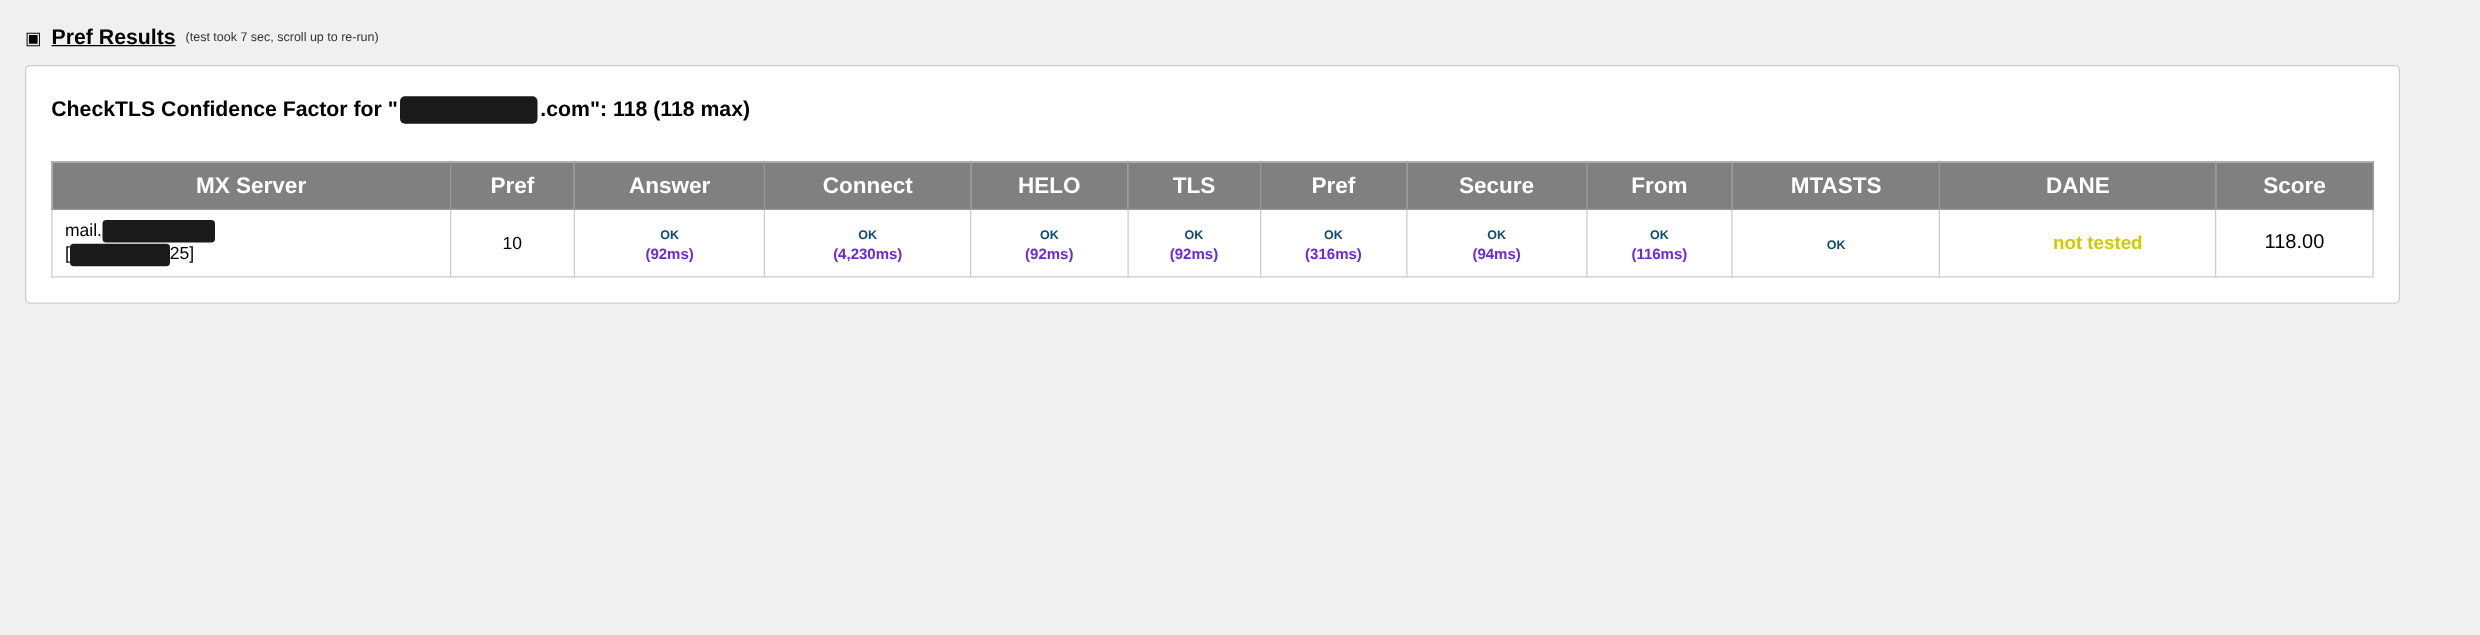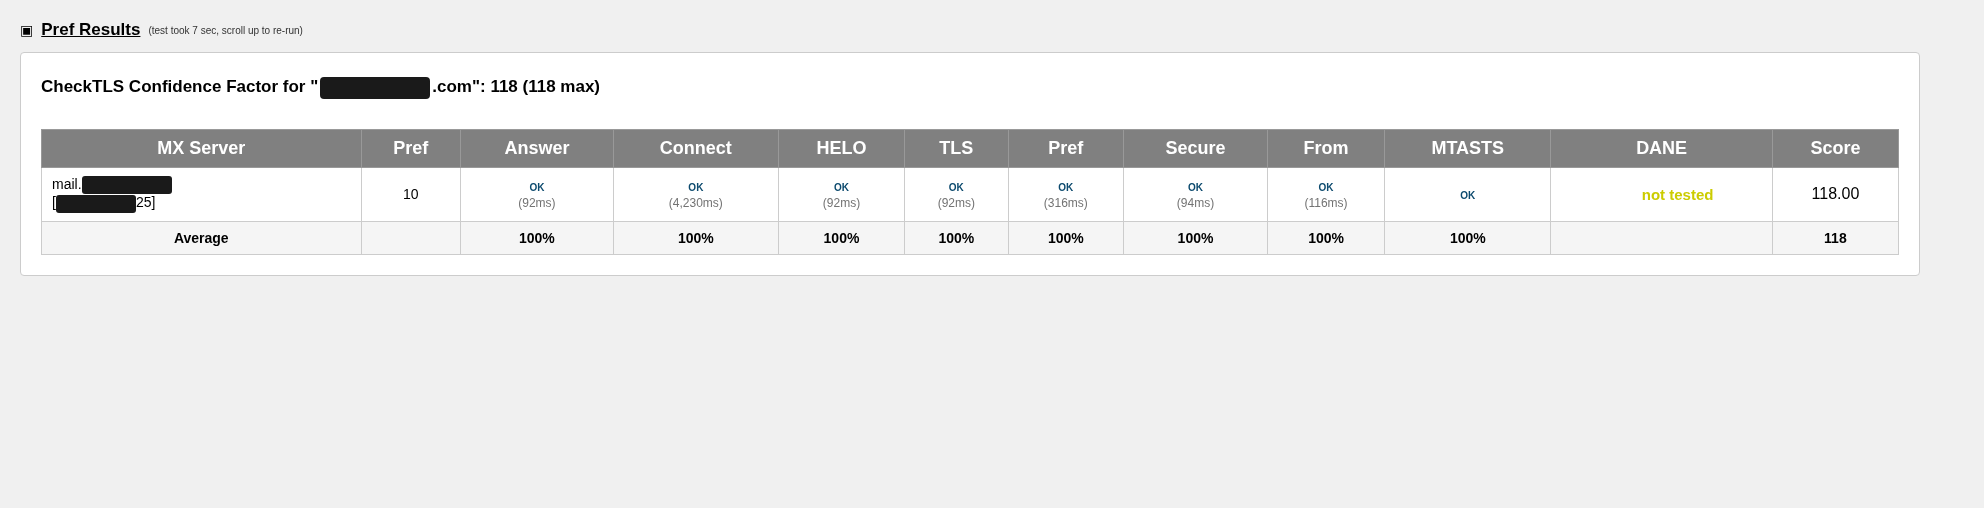--- a/index.html
+++ b/index.html
@@ -87,22 +87,22 @@
       height: 18px;
       vertical-align: middle;
     }
     .ok-green {
       color: #0c4a6e;
       font-weight: bold;
       font-size: 10px;
     }
     .ok-sub {
       font-size: 12px;
-      color: #737373;
-      font-weight: normal;
+      color: #6d28d9;
+      font-weight: bold;
       text-align: center;
     }
     .not-tested {
       color: #cccc00;
       font-weight: bold;
       font-size: 15px;
       margin-left: 32px;
     }
     .average-row td {
       font-weight: bold;
@@ -181,30 +181,16 @@
             <span class="ok-sub">(116ms)</span>
           </td>
           <td>
             <span class="ok-green">OK</span>
           </td>
           <td>
             <span class="not-tested">not tested</span>
           </td>
           <td class="score-cell">118.00</td>
         </tr>
-        <tr class="average-row">
-          <td>Average</td>
-          <td></td>
-          <td>100%</td>
-          <td>100%</td>
-          <td>100%</td>
-          <td>100%</td>
-          <td>100%</td>
-          <td>100%</td>
-          <td>100%</td>
-          <td>100%</td>
-          <td></td>
-          <td>118</td>
-        </tr>
       </tbody>
     </table>
   </div>
 </div>
 
 </body></html>

